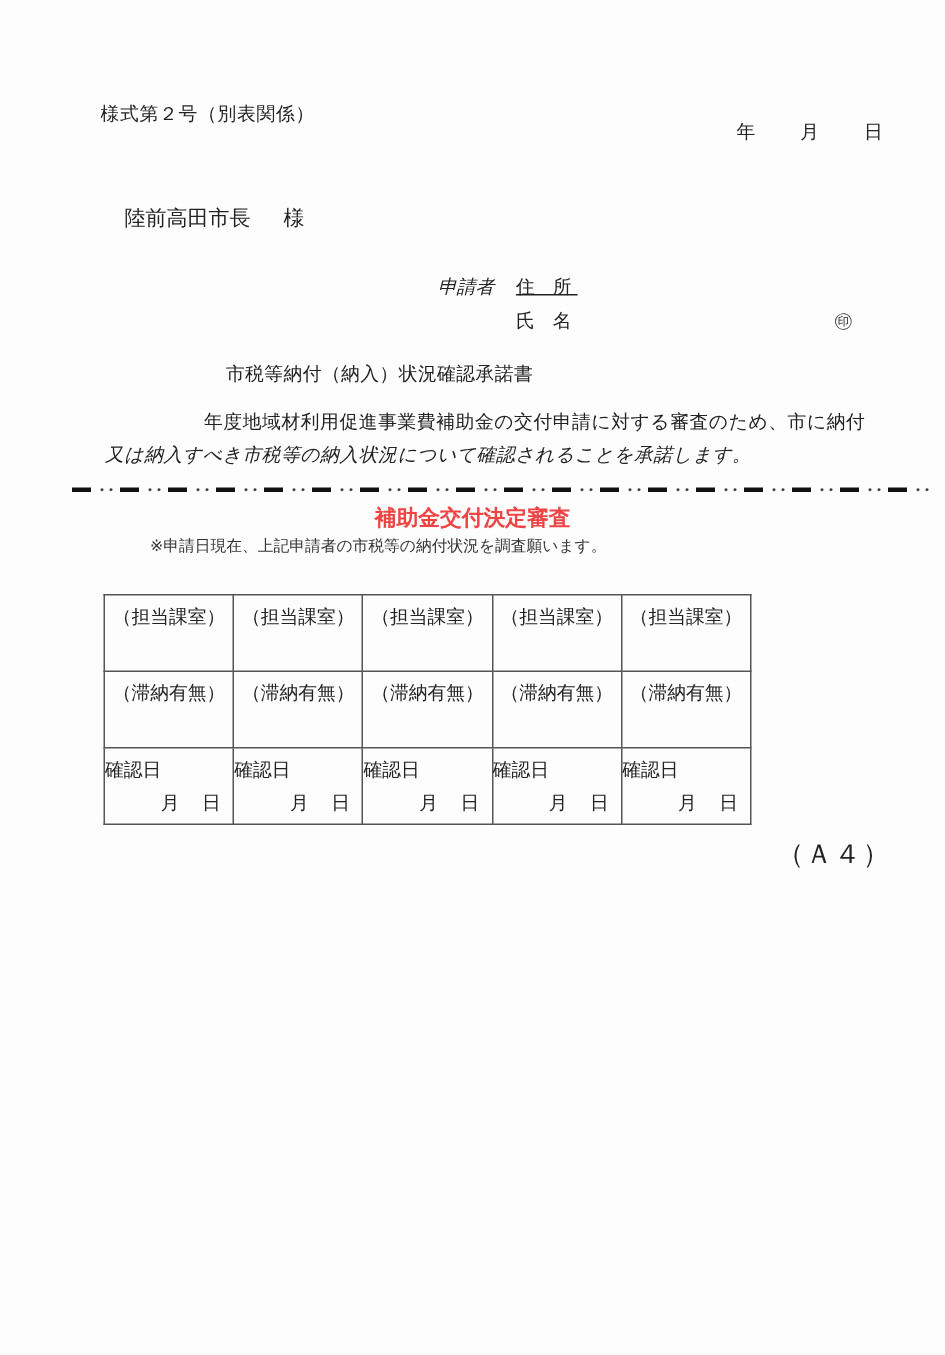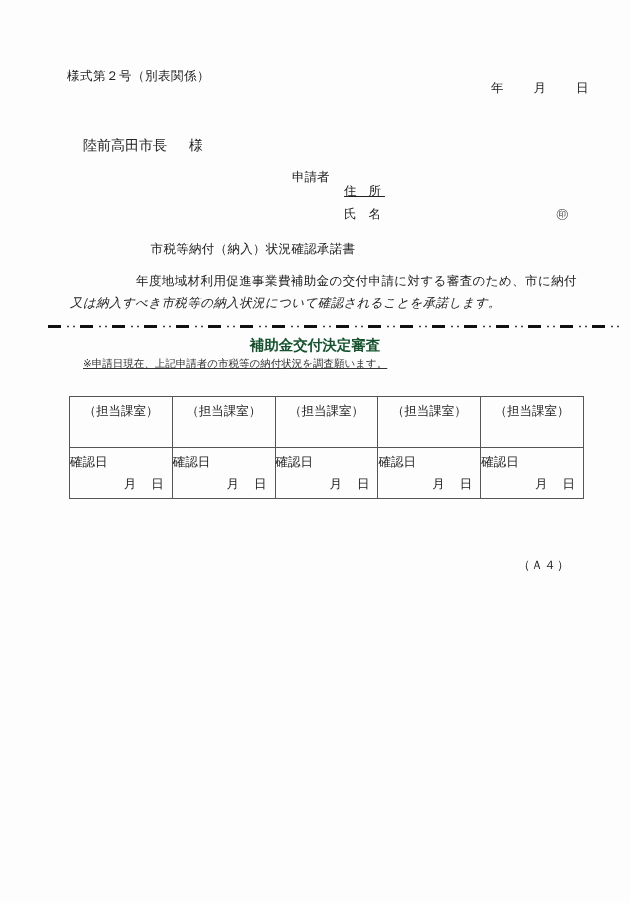--- a/index.html
+++ b/index.html
@@ -20,21 +20,21 @@
 
     .form-number { left: 67px; top: 68px; font-size: 12.5px; letter-spacing: 0.5px; font-family: Liberation Mono, monospace; }
 
     .date-line { left: 479px; top: 80px; font-size: 12.5px; margin-left: 12px; }
     .date-line span { display: inline-block; }
     .date-line .gap { width: 30px; }
 
     .addressee { left: 83px; top: 137px; font-size: 14px; }
     .addressee .gap { display: inline-block; width: 22px; }
 
-    .applicant-label { left: 292px; top: 169px; }
+    .applicant-label { left: 292px; top: 183px; font-style: italic; }
     .addr-label { left: 344px; top: 183px; letter-spacing: 4px; text-decoration: underline; }
     .name-label { left: 344px; top: 206px; letter-spacing: 4px; }
     .seal { left: 556px; top: 206px; font-size: 12.5px; }
 
     .doc-title { left: 0; width: 506px; text-align: center; top: 241px; letter-spacing: 0.3px; }
     .body-line1 { left: 136px; top: 273px; letter-spacing: 0.4px; }
     .body-line2 { left: 70px; top: 295px; letter-spacing: 0.4px; font-style: italic; }
 
     .separator {
       position: absolute;
@@ -47,34 +47,33 @@
         radial-gradient(circle, #444 0.9px, transparent 1.2px),
         radial-gradient(circle, #444 0.9px, transparent 1.2px);
       background-size: 32px 3px, 32px 3px, 32px 3px;
       background-position: 0 0, 4px 0, 10px 0;
       background-repeat: repeat-x, repeat-x, repeat-x;
     }
 
     .review-title {
       left: 0; width: 630px; text-align: center; top: 336px;
       font-family: "DejaVu Sans", "Liberation Sans", sans-serif;
-      font-weight: bold; font-size: 14.5px; color: #14532d;
+      font-weight: bold; font-size: 14.5px; color: #ef4444;
     }
     .note {
-      left: 83px; top: 357px; font-size: 10.5px;
+      left: 100px; top: 357px; font-size: 10.5px;
       font-family: "DejaVu Sans", "Liberation Sans", sans-serif;
       color: #333;
-      text-decoration: underline;
     }
 
     table.review {
       position: absolute;
       left: 69px;
       top: 396px;
-      width: 515px;
+      width: 432px;
       border-collapse: collapse;
       table-layout: fixed;
     }
     table.review td {
       border: 1px solid #555;
       height: 50px;
       padding: 0;
       vertical-align: top;
       font-size: 12.5px;
       position: relative;
@@ -89,21 +88,21 @@
       text-align: left;
       margin-top: 6px;
     }
     table.review td .md {
       position: absolute;
       right: 8px;
       bottom: 5px;
     }
     table.review td .md .gap { display: inline-block; width: 15px; }
 
-    .paper-size { left: 518px; top: 557px; font-size: 12px; letter-spacing: 1px; }
+    .paper-size { left: 518px; top: 557px; font-size: 18px; letter-spacing: 1px; }
   </style>
 </head>
 <body>
 
 <div class="abs form-number">様式第２号（別表関係）</div>
 
 <div class="abs date-line">
   <span>年</span><span class="gap"></span><span>月</span><span class="gap"></span><span>日</span>
 </div>
 
@@ -139,20 +138,37 @@
         </td>
     <td>
           <span class="lbl">（担当課室）</span>
         </td>
     <td>
           <span class="lbl">（担当課室）</span>
         </td>
   </tr>
   <tr>
     <td>
+          <span class="lbl">（滞納有無）</span>
+        </td>
+    <td>
+          <span class="lbl">（滞納有無）</span>
+        </td>
+    <td>
+          <span class="lbl">（滞納有無）</span>
+        </td>
+    <td>
+          <span class="lbl">（滞納有無）</span>
+        </td>
+    <td>
+          <span class="lbl">（滞納有無）</span>
+        </td>
+  </tr>
+  <tr>
+    <td>
       <span class="confirm">確認日</span>
       <span class="md"><span>月</span><span class="gap"></span><span>日</span></span>
     </td>
     <td>
       <span class="confirm">確認日</span>
       <span class="md"><span>月</span><span class="gap"></span><span>日</span></span>
     </td>
     <td>
       <span class="confirm">確認日</span>
       <span class="md"><span>月</span><span class="gap"></span><span>日</span></span>

